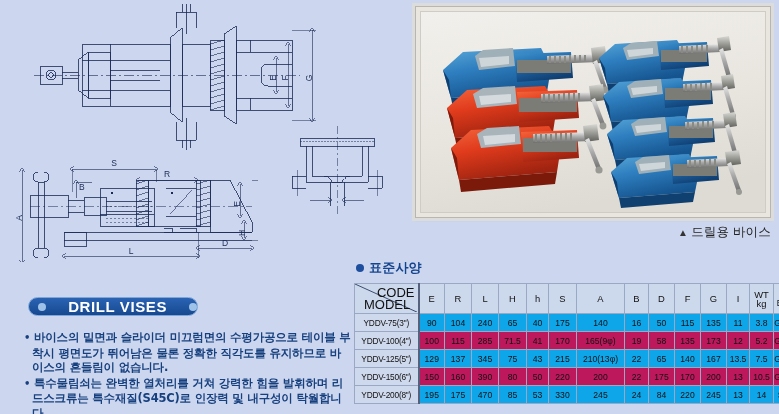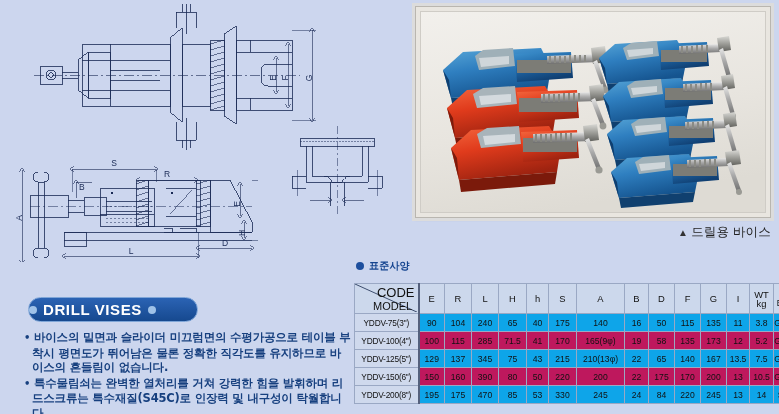--- a/index.html
+++ b/index.html
@@ -26,46 +26,46 @@
   }
   .photo-inner{position:absolute;inset:4px;border:1px solid #cfccc6;overflow:hidden;background:#edebe6;}
   .photo-caption{
     position:absolute;left:415px;top:224px;width:356px;
     text-align:right;font-size:12.5px;color:#222;letter-spacing:.2px;
   }
   .photo-caption .tri{color:#333;font-size:10px;margin-right:3px;}
 
   
   .badge{
-    position:absolute;left:28px;top:297px;width:170px;height:25px;
+    position:absolute;left:28px;top:297px;width:170px;height:19px;
     background:linear-gradient(#2b63b4,#16498f);
     border-radius:13px;
     border:1px solid #7fa6d8;
-    display:flex;align-items:center;justify-content:flex-start;gap:6px;
+    display:flex;align-items:center;justify-content:flex-end;gap:22px;
     box-sizing:border-box;
   }
   .badge .dot{width:8px;height:8px;border-radius:50%;background:#9fc2e8;display:block;}
   .badge .btitle{
     color:#fff;font-weight:bold;font-size:15px;letter-spacing:.6px;
     font-family:"Liberation Sans",sans-serif;
   }
   .bullets{position:absolute;left:22px;top:330px;width:330px;color:#17407f;}
   .bullets p{
     margin:0 0 1px 0;padding-left:10px;text-indent:-8px;
     font-size:11.5px;line-height:14.6px;font-weight:bold;
     letter-spacing:-.2px;
     font-family:"DejaVu Sans",sans-serif;
   }
   .bullets p .b{font-size:10px;}
 
   
   .spec-head{position:absolute;left:356px;top:259px;display:flex;align-items:center;gap:5px;}
   .spec-head .sdot{width:8px;height:8px;border-radius:50%;background:#1d4f9e;display:block;}
   .spec-head .stitle{
-    font-size:10px;font-weight:bold;color:#14448f;letter-spacing:.2px;
+    font-size:13px;font-weight:bold;color:#14448f;letter-spacing:.2px;
     font-family:"DejaVu Sans",sans-serif;
   }
 
   table.spec{
     position:absolute;left:354px;top:283px;width:423px;
     border-collapse:collapse;
     font-size:8.6px;color:#111;
     font-family:"Liberation Sans",sans-serif;
     table-layout:fixed;
   }
@@ -77,21 +77,21 @@
     overflow:hidden;
   }
   table.spec thead th{
     background:#ccd8ec;font-weight:normal;font-size:9.4px;height:29px;
   }
   table.spec thead th.corner{
     background:#ccd8ec;position:relative;padding:0;
   }
   .corner-inner{position:relative;width:100%;height:29px;}
   .corner-inner .code{position:absolute;right:3px;top:1px;font-size:13px;}
-  .corner-inner .model{position:absolute;left:18px;bottom:1px;font-size:11px;}
+  .corner-inner .model{position:absolute;left:9px;bottom:1px;font-size:13px;}
   .corner-inner .slash{position:absolute;inset:0;}
   table.spec thead th.wt span{display:block;line-height:9px;}
   table.spec thead th.mat span{display:block;line-height:9px;font-size:8.2px;}
   table.spec tbody td.model{
     background:#cfd9ed;font-size:8.3px;text-align:center;letter-spacing:-.2px;
   }
   table.spec tbody tr.odd td{background:#0ea5e9;}
   table.spec tbody tr.even td{background:#be185d;}
   table.spec tbody tr.odd td.model,
   table.spec tbody tr.even td.model{background:#cfd9ed;}

